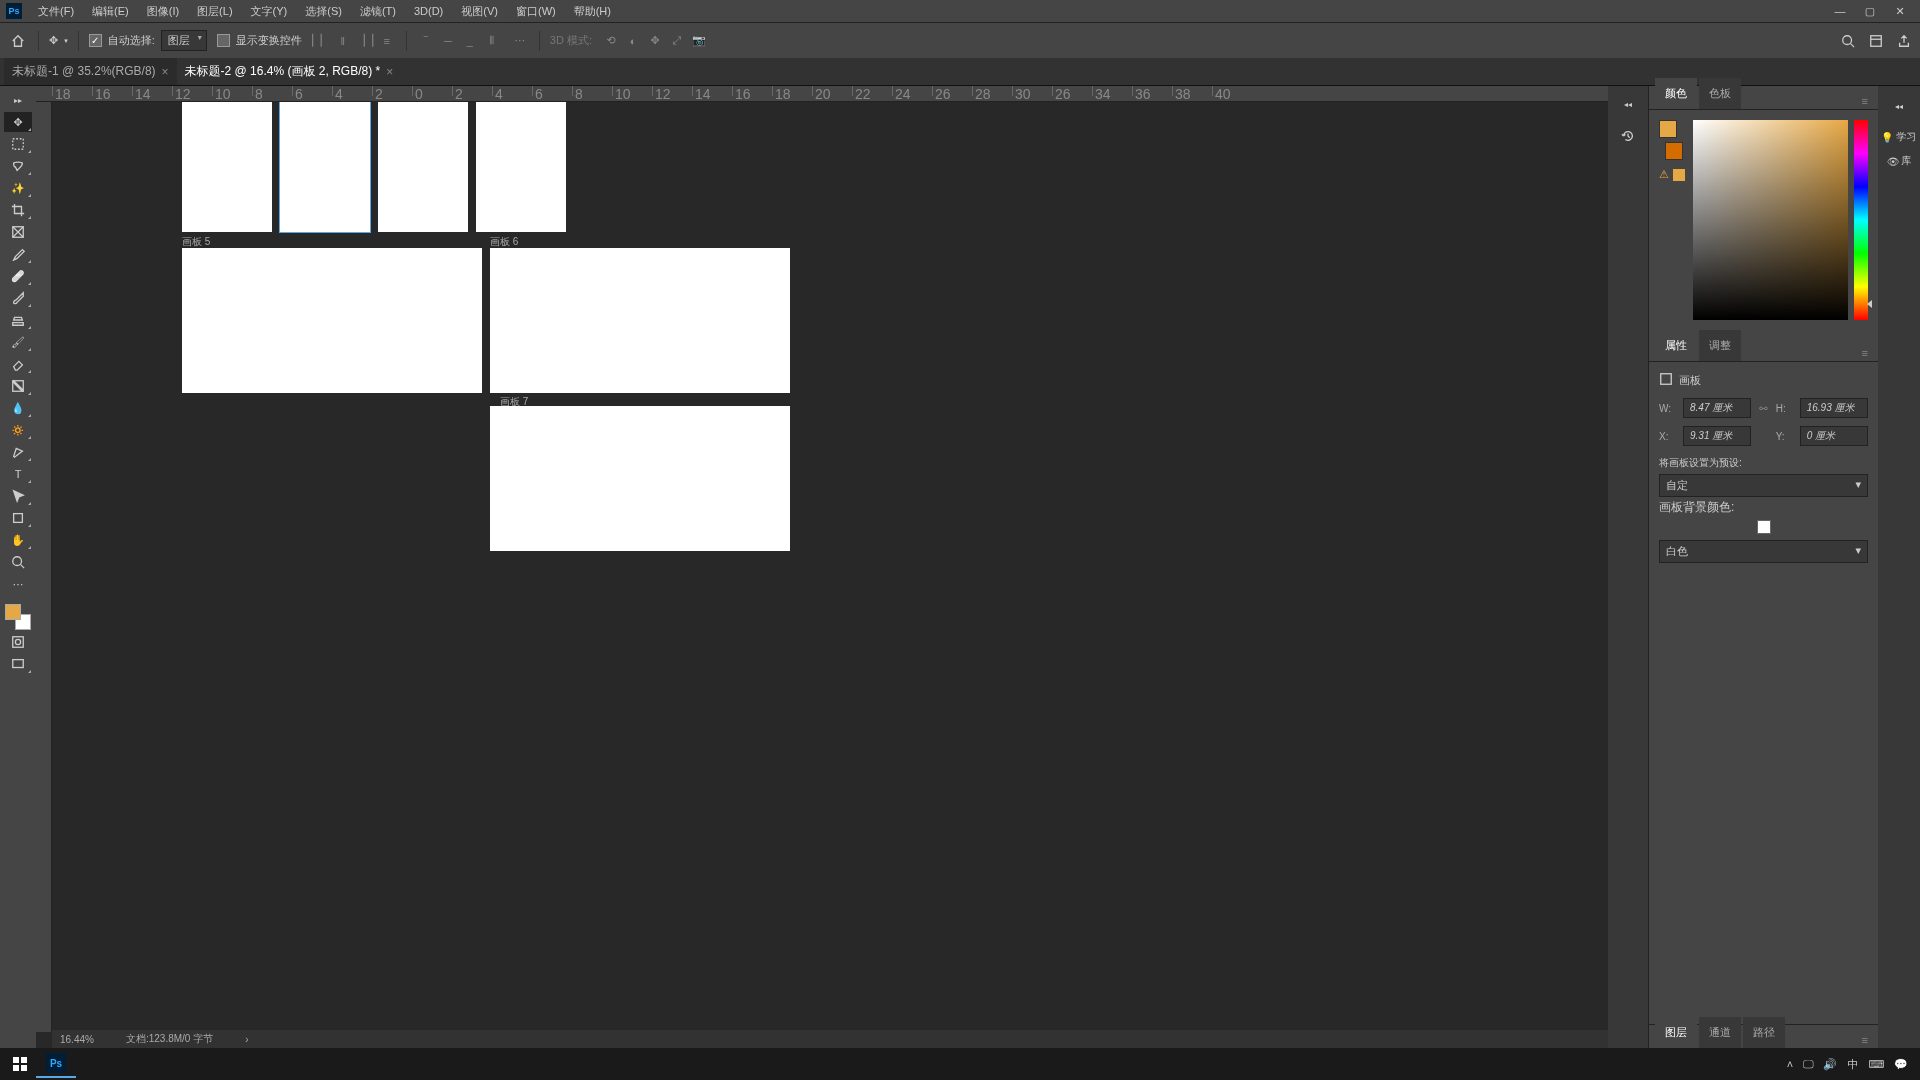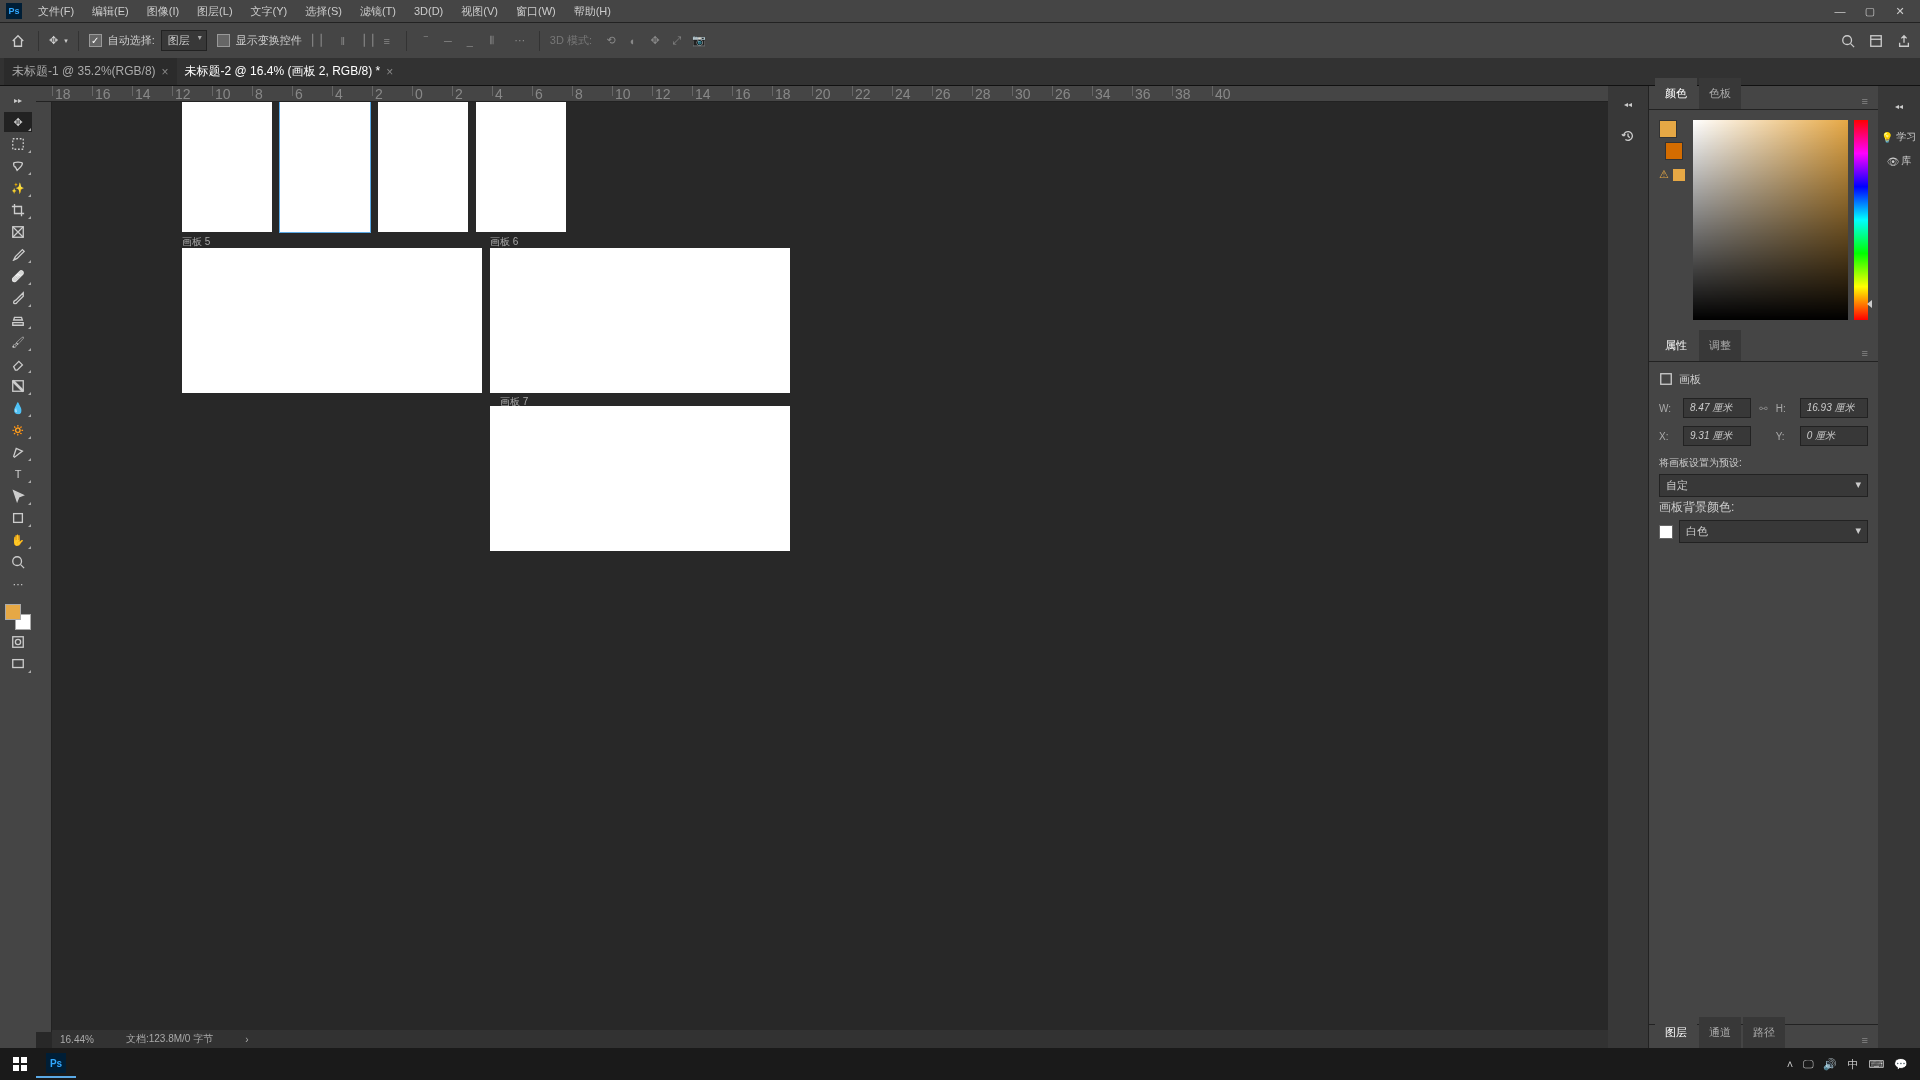--- a/index.html
+++ b/index.html
@@ -66,27 +66,27 @@
 .swatch-pair { width: 24px; height: 40px; position: relative; }
 .swatch-pair .fg { position: absolute; width: 18px; height: 18px; background: #e6a845; border: 1px solid #333; left: 0; top: 0; z-index: 2; }
 .swatch-pair .bg { position: absolute; width: 18px; height: 18px; background: #d46c00; border: 1px solid #333; right: 0; bottom: 0; }
 .picker { flex: 1; height: 200px; display: flex; gap: 6px; }
 .sat-val { flex: 1; background: linear-gradient(to bottom, transparent, #000), linear-gradient(to right, #fff, #e6a845); position: relative; }
 .hue-strip { width: 14px; background: linear-gradient(to bottom, #f00, #f0f, #00f, #0ff, #0f0, #ff0, #f00); position: relative; }
 .hue-strip .ptr { position: absolute; right: -4px; top: 180px; width: 0; height: 0; border-top: 4px solid transparent; border-bottom: 4px solid transparent; border-right: 5px solid #ccc; }
 
 
 .props-panel { padding: 10px; flex: 1; }
-.props-header { display: flex; gap: 6px; margin-bottom: 10px; color: #ccc; }
+.props-header { display: flex; align-items: center; gap: 6px; margin-bottom: 10px; color: #ccc; }
 .prop-row { display: flex; align-items: center; gap: 8px; margin-bottom: 8px; font-size: 10px; }
 .prop-row .lbl { color: #aaa; width: 16px; }
 .prop-row .val { background: #383838; border: 1px solid #222; padding: 2px 6px; flex: 1; min-width: 0; font-style: italic; }
 .prop-row .link { color: #888; }
 .prop-select { background: #383838; border: 1px solid #222; padding: 3px 6px; width: 100%; display: flex; justify-content: space-between; align-items: flex-start; }
-.prop-swatch-row { display: flex; align-items: center; gap: 6px; }
+.prop-swatch-row { display: flex; align-items: center; gap: 6px; flex-direction: column; }
 .mini-swatch { width: 14px; height: 14px; background: #fff; border: 1px solid #666; }
 
 
 .bottom-tabs { height: 24px; display: flex; align-items: flex-end; padding: 0 6px; gap: 2px; border-top: 1px solid #222; }
 
 
 .far-right { width: 42px; background: #383838; display: flex; flex-direction: column; align-items: center; padding-top: 6px; gap: 10px; }
 .far-right .item { display: flex; align-items: center; gap: 2px; font-size: 10px; color: #ccc; writing-mode: horizontal-tb; }
 
 

